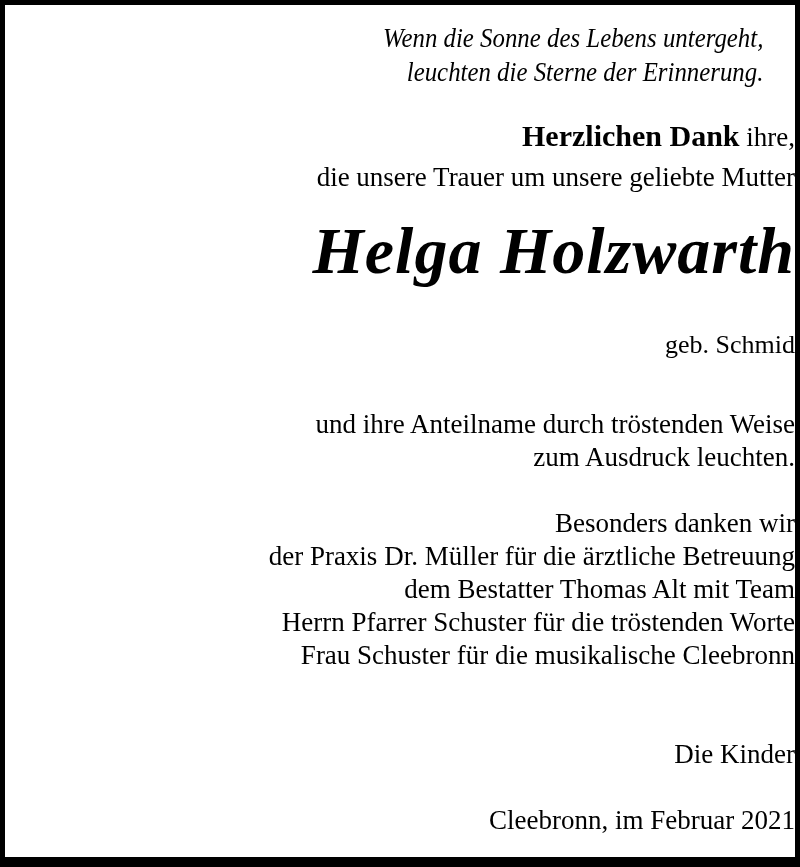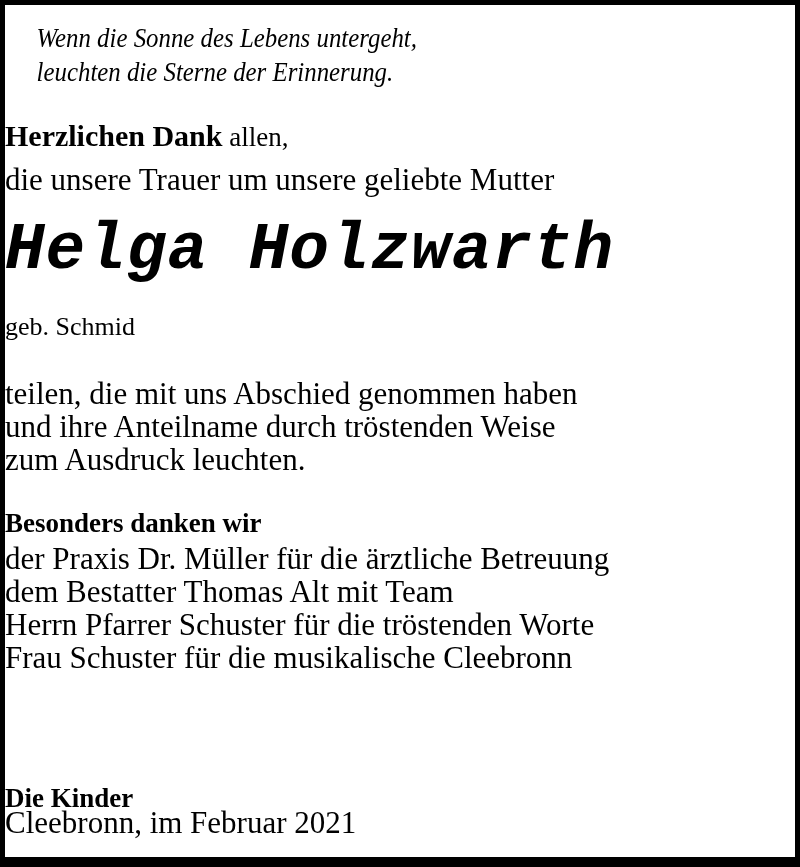--- a/index.html
+++ b/index.html
@@ -1,55 +1,54 @@
 <!DOCTYPE html>
 <html><head>
 <meta charset="utf-8">
 <style>
   html, body { margin: 0; padding: 0; background: #000; }
   body { width: 800px; height: 867px; position: relative; overflow: hidden; }
   .frame {
     position: absolute; left: 5px; top: 5px; width: 790px; height: 852px;
     background: #fff; color: #000;
     font-family: "Liberation Serif", "DejaVu Serif", serif;
-    text-align: left;
+    text-align: right;
   }
   .line { position: absolute; left: 0; right: 0; white-space: nowrap; }
   .motto { font-style: italic; font-size: 27px; transform: scaleX(0.92); }
   .dank-big { font-weight: bold; font-size: 30px; margin-top: 28px; }
   .dank-small { font-size: 27px; }
-  .body-t { font-size: 31px; }
-  .bold-t { font-size: 27px; font-weight: bold; }
+  .body-t { font-size: 27px; }
+  .bold-t { font-size: 27px; font-weight: normal; }
   .name {
-    font-family: Liberation Mono, monospace; font-style: italic; font-weight: bold;
+    font-family: Liberation Serif, serif; font-style: italic; font-weight: bold;
     font-size: 66px; letter-spacing: 1px;
   }
   .geb { font-size: 26px; }
 </style>
 </head>
 <body>
 
 <div class="frame">
   <div class="line motto" style="top:18px">Wenn die Sonne des Lebens untergeht,</div>
   <div class="line motto" style="top:52px">leuchten die Sterne der Erinnerung.</div>
 
   <div class="line" style="top:114px">
-    <span class="dank-big">Herzlichen Dank</span><span class="dank-small"> allen,</span>
+    <span class="dank-big">Herzlichen Dank</span><span class="dank-small"> ihre,</span>
   </div>
   <div class="line body-t" style="top:157px">die unsere Trauer um unsere geliebte Mutter</div>
 
   <div class="line name" style="top:208px">Helga Holzwarth</div>
-  <div class="line geb" style="top:307px">geb. Schmid</div>
+  <div class="line geb" style="top:325px">geb. Schmid</div>
 
-  <div class="line body-t" style="top:371px">teilen, die mit uns Abschied genommen haben</div>
   <div class="line body-t" style="top:404px">und ihre Anteilname durch tröstenden Weise</div>
   <div class="line body-t" style="top:437px">zum Ausdruck leuchten.</div>
 
   <div class="line bold-t" style="top:503px">Besonders danken wir</div>
   <div class="line body-t" style="top:536px">der Praxis Dr. Müller für die ärztliche Betreuung</div>
   <div class="line body-t" style="top:602px">Herrn Pfarrer Schuster für die tröstenden Worte</div>
   <div class="line body-t" style="top:569px">dem Bestatter Thomas Alt mit Team</div>
   <div class="line body-t" style="top:635px">Frau Schuster für die musikalische Cleebronn</div>
 
-  <div class="line bold-t" style="top:778px">Die Kinder</div>
+  <div class="line bold-t" style="top:734px">Die Kinder</div>
 
   <div class="line body-t" style="top:800px">Cleebronn, im Februar 2021</div>
 </div>
 
 </body></html>

